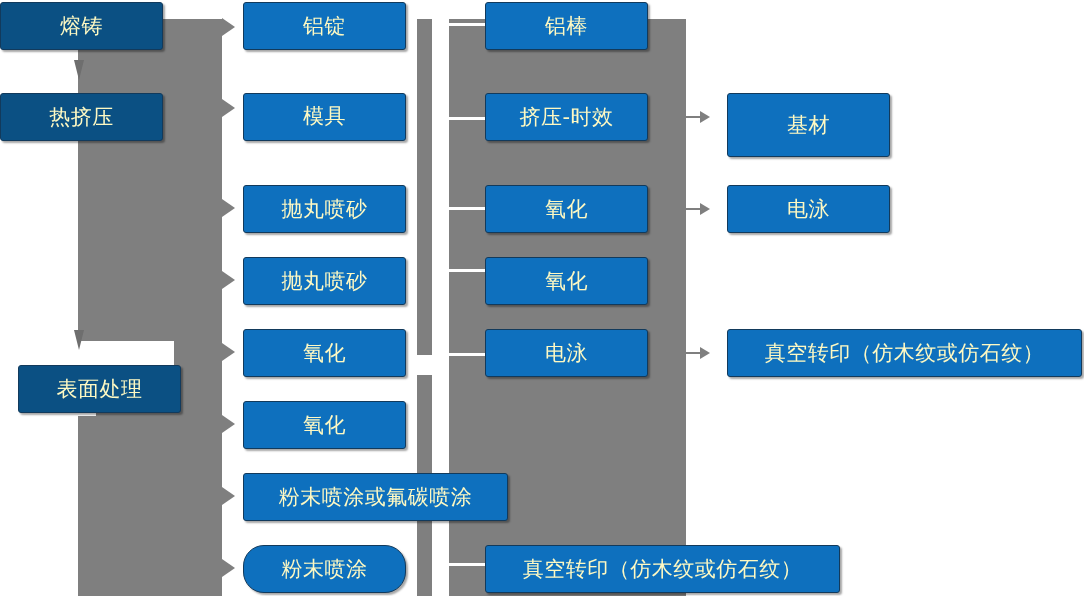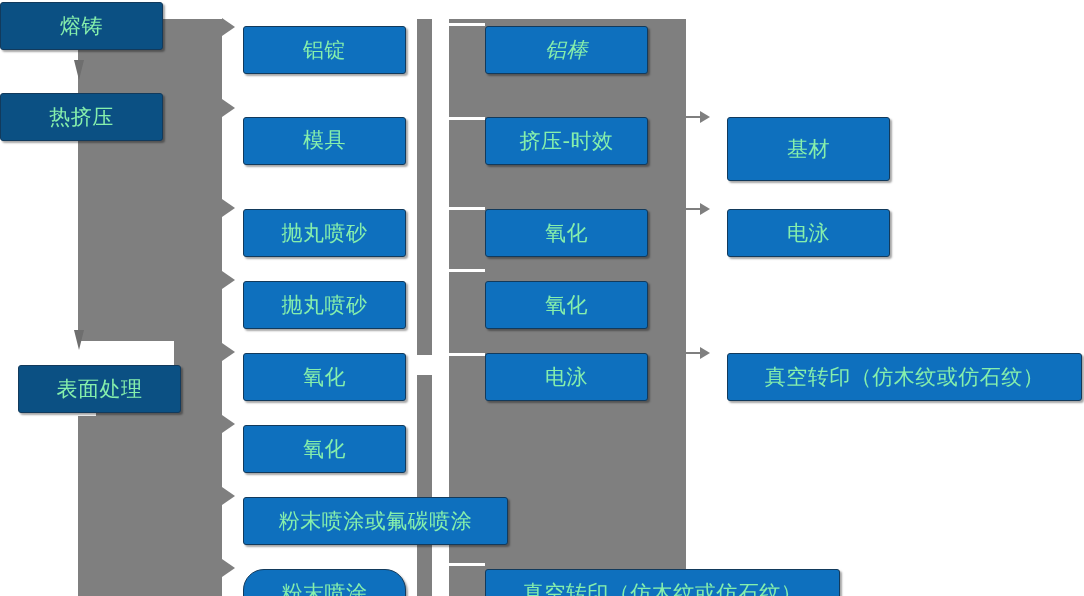--- a/index.html
+++ b/index.html
@@ -47,37 +47,36 @@
     background: #ffffff;
   }
 
   
   .box {
     position: absolute;
     box-sizing: border-box;
     display: flex;
     align-items: center;
     justify-content: center;
-    color: #86efac;
+    color: #fef9c3;
     font-size: 21px;
     line-height: 1;
     letter-spacing: 0.5px;
     white-space: nowrap;
     border: 1px solid #1F3B54;
     border-radius: 3px;
     box-shadow: 2px 2px 2px rgba(0,0,0,0.35);
   }
   .box.dark {
     background: #0B5083;
     border-color: #123A5C;
   }
   .box.light {
     background: #0E70BE;
     border-color: #123A5C;
-    margin-top: 24px;
   }
   .box .lbl { pointer-events: none; }
 </style>
 </head>
 <body>
 
 <div id="canvas">
 
   <div class="gray" style="left:78px; top:19px; width:144px; height:577px;"></div>
 
@@ -145,21 +144,21 @@
   <div class="box light" style="left:243px; top:401px; width:163px; height:48px;">
     <span class="lbl">氧化</span>
   </div>
   <div class="box light" style="left:243px; top:473px; width:265px; height:48px;">
     <span class="lbl">粉末喷涂或氟碳喷涂</span>
   </div>
   <div class="box light" style="left:243px; top:545px; width:163px; height:48px;border-radius:21px;">
     <span class="lbl">粉末喷涂</span>
   </div>
 
-  <div class="box light" style="left:485px; top:2px; width:163px; height:48px;font-style:italic;">
+  <div class="box light" style="left:485px; top:2px; width:163px; height:48px;">
     <span class="lbl">铝棒</span>
   </div>
   <div class="box light" style="left:485px; top:93px; width:163px; height:48px;">
     <span class="lbl">挤压-时效</span>
   </div>
   <div class="box light" style="left:485px; top:185px; width:163px; height:48px;">
     <span class="lbl">氧化</span>
   </div>
   <div class="box light" style="left:485px; top:257px; width:163px; height:48px;">
     <span class="lbl">氧化</span>

